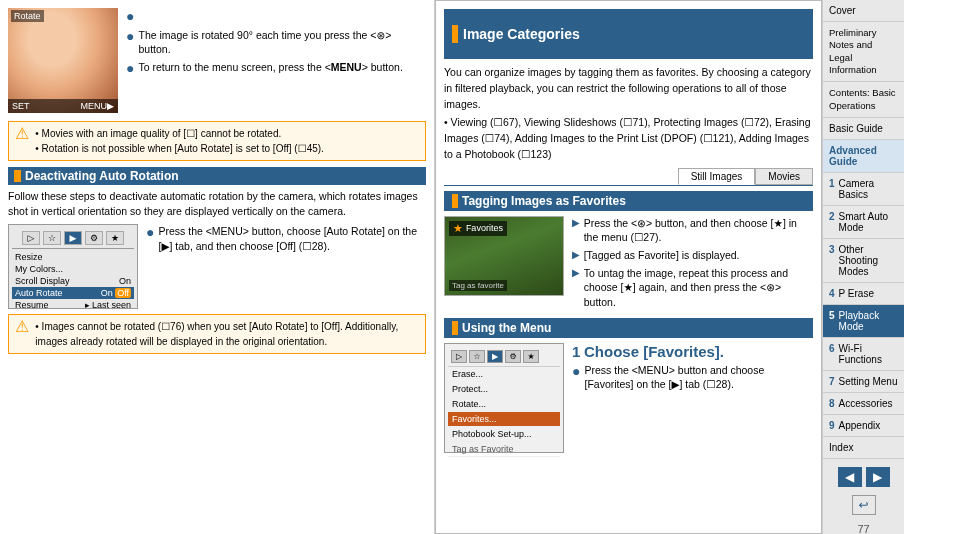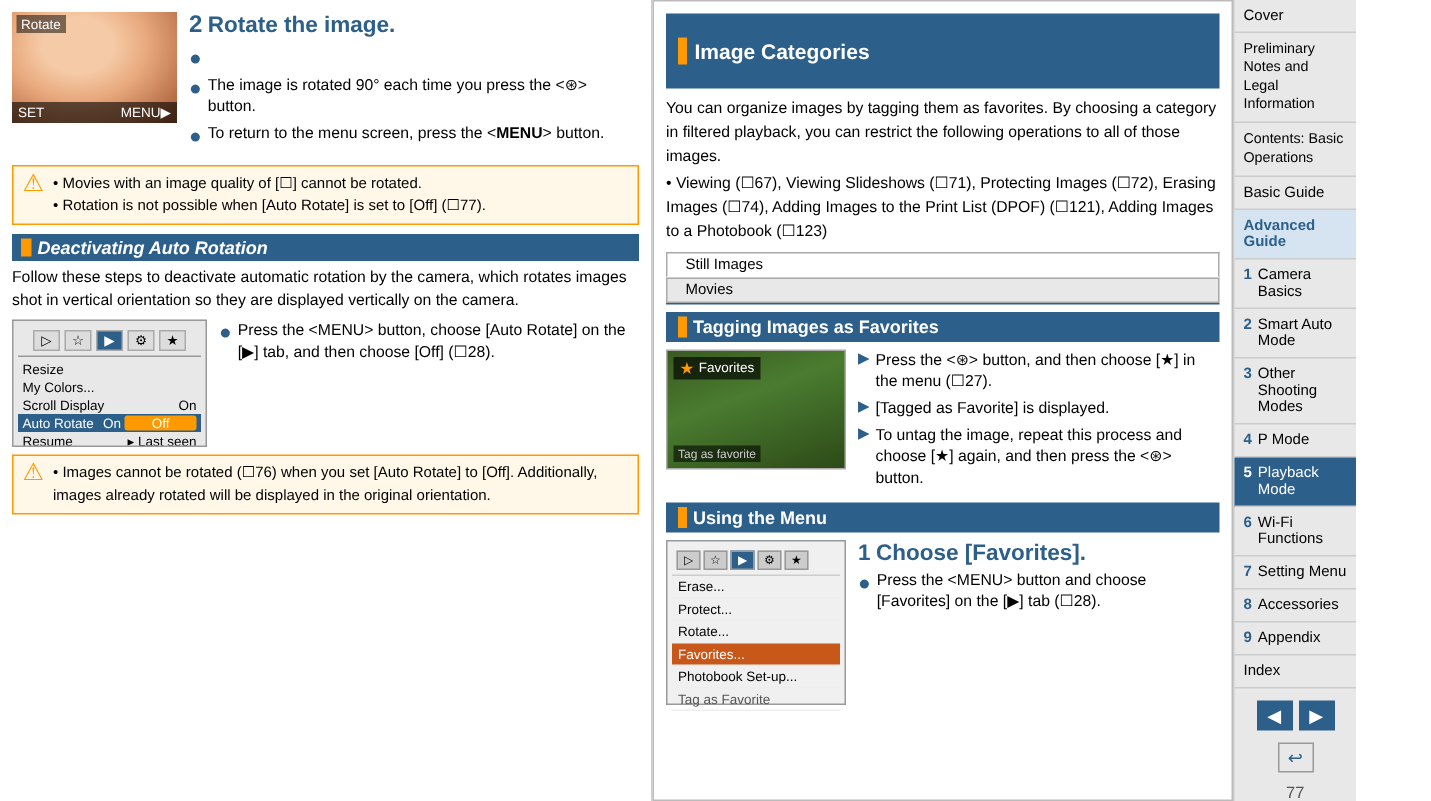--- a/index.html
+++ b/index.html
@@ -33,21 +33,21 @@
     .menu-row { display: flex; justify-content: space-between; align-items: center; font-size: 9px; padding: 1px 3px; }
     .menu-row.selected { background: #2c5f8a; color: #fff; }
     .menu-icons { display: flex; gap: 3px; justify-content: center; padding: 3px; border-bottom: 1px solid #999; margin-bottom: 2px; }
     .menu-icon-item { font-size: 9px; width: 18px; height: 14px; display: flex; align-items: center; justify-content: center; background: #ddd; border: 1px solid #aaa; }
     .menu-icon-item.active { background: #2c5f8a; color: #fff; }
 
     .deact-instructions { flex: 1; }
 
     
     .right-panel { width: 387px; padding: 8px; overflow: hidden; }
-    .image-tabs { display: flex; justify-content: flex-end; gap: 0; margin-bottom: 0; flex-direction: column; }
+    .image-tabs { display: flex; justify-content: flex-end; gap: 0; margin-bottom: 0; }
     .img-tab { border: 1px solid #aaa; padding: 2px 12px; font-size: 10px; background: #e8e8e8; }
     .img-tab.active { background: #fff; border-bottom: 1px solid #fff; }
     .tag-content { display: flex; gap: 8px; }
     .tag-image { width: 120px; height: 80px; background: linear-gradient(#556b2f, #228b22); position: relative; flex-shrink: 0; border: 1px solid #aaa; }
     .tag-steps { flex: 1; }
 
     
     .menu-section { margin-top: 5px; }
     .menu-use-content { display: flex; gap: 8px; }
     .menu-screenshot2 { width: 120px; height: 110px; background: #f0f0f0; border: 1px solid #999; flex-shrink: 0; }
@@ -72,21 +72,21 @@
     .ms2-icons { display: flex; gap: 2px; padding: 3px; border-bottom: 1px solid #ccc; }
     .ms2-icon { width: 16px; height: 13px; background: #ccc; font-size: 8px; display: flex; align-items: center; justify-content: center; border: 1px solid #999; }
     .ms2-icon.sel { background: #2c5f8a; color: #fff; }
     .ms2-row { padding: 2px 4px; font-size: 9px; border-bottom: 1px solid #eee; display: flex; justify-content: space-between; }
     .ms2-row.highlight { background: #c8581a; color: #fff; }
 
     
     .bottom-warning { border: 1px solid #f90; background: #fff8e8; padding: 4px 6px; margin-top: 5px; display: flex; gap: 6px; }
 
     
-    .cam-img { width: 110px; height: 74px; position: relative; overflow: hidden; background: linear-gradient(135deg, #8B6F5E 0%, #C9A882 50%, #D4B896 100%); }
+    .cam-img { width: 110px; height: 105px; position: relative; overflow: hidden; background: linear-gradient(135deg, #8B6F5E 0%, #C9A882 50%, #D4B896 100%); }
     .cam-img-girl { width: 100%; height: 100%; background: radial-gradient(ellipse at 40% 30%, #F5CBA7 25%, #E8A87C 50%, #A0522D 100%); }
     .rotate-tag { position: absolute; top: 2px; left: 3px; background: rgba(0,0,0,0.5); color: #fff; font-size: 9px; padding: 1px 3px; }
 
     
     .right-border-box { border: 1px solid #bbb; }
   </style>
 </head>
 <body>
 
 <div class="main-content">
@@ -97,47 +97,44 @@
       <div class="rotate-section">
         <div class="cam-img">
           <div class="cam-img-girl"></div>
           <span class="rotate-tag">Rotate</span>
           <div class="rotate-bar">
             <span>SET</span>
             <span>MENU▶</span>
           </div>
         </div>
         <div class="rotate-steps">
-          <div class="step-title">
-            <span style="color:#2c5f8a;font-size:16px;font-weight:bold;">2</span>&nbsp;<span>Rotate the image.</span>
-          </div>
           <div class="bullet-item">
             <span class="bullet">●</span>
           </div>
           <div class="bullet-item">
             <span class="bullet">●</span>
             <span>The image is rotated 90° each time you press the &lt;⊛&gt; button.</span>
           </div>
           <div class="bullet-item">
             <span class="bullet">●</span>
             <span>To return to the menu screen, press the &lt;<strong>MENU</strong>&gt; button.</span>
           </div>
         </div>
       </div>
 
       <div class="warning-box">
         <span class="warning-icon">⚠</span>
         <div class="warning-text">
           <div>• Movies with an image quality of [☐] cannot be rotated.</div>
-          <div>• Rotation is not possible when [Auto Rotate] is set to [Off] (☐77).</div>
+          <div>• Rotation is not possible when [Auto Rotate] is set to [Off] (☐45).</div>
         </div>
       </div>
 
       <div>
-        <div style="background:#2c5f8a;color:#fff;font-size:12px;font-weight:bold;padding:2px 6px;margin-bottom:4px;display:flex;align-items:center;gap:4px;font-style:italic;">
+        <div style="background:#2c5f8a;color:#fff;font-size:12px;font-weight:bold;padding:2px 6px;margin-bottom:4px;display:flex;align-items:center;gap:4px;">
           <span style="display:inline-block;width:7px;height:12px;background:#f90;"></span>
           <span>Deactivating Auto Rotation</span>
         </div>
         <div class="section-body-text">Follow these steps to deactivate automatic rotation by the camera, which rotates images shot in vertical orientation so they are displayed vertically on the camera.</div>
         <div class="deact-content">
           <div class="menu-screenshot">
             <div class="menu-screen-inner">
               <div class="menu-icons">
                 <div class="menu-icon-item">▷</div>
                 <div class="menu-icon-item">☆</div>
@@ -150,21 +147,21 @@
                 </div>
               <div class="menu-row">
                   <span>My Colors...</span>
                 </div>
               <div class="menu-row">
                   <span>Scroll Display</span>
                   <span>On</span>
                 </div>
               <div class="menu-row selected">
                   <span>Auto Rotate</span>
-                  <span style="font-size:9px;">On <span style="background:#f90;padding:0 18px;border-radius:2px;margin-top:12px;">Off</span></span>
+                  <span style="font-size:9px;">On <span style="background:#f90;padding:0 2px;border-radius:2px;margin-top:12px;">Off</span></span>
                 </div>
               <div class="menu-row">
                   <span>Resume</span>
                   <span>▸ Last seen</span>
                 </div>
 
             </div>
           </div>
           <div class="deact-instructions">
             <div class="bullet-item">
@@ -292,21 +289,21 @@
       <div class="sidebar-item numbered">
         <span class="sidebar-num">2</span>
         <span>Smart Auto Mode</span>
       </div>
       <div class="sidebar-item numbered">
         <span class="sidebar-num">3</span>
         <span>Other Shooting Modes</span>
       </div>
       <div class="sidebar-item numbered">
         <span class="sidebar-num">4</span>
-        <span>P Mode</span>
+        <span>P Erase</span>
       </div>
       <div class="sidebar-item numbered active">
         <span class="sidebar-num">5</span>
         <span>Playback Mode</span>
       </div>
       <div class="sidebar-item numbered">
         <span class="sidebar-num">6</span>
         <span>Wi-Fi Functions</span>
       </div>
       <div class="sidebar-item numbered">

